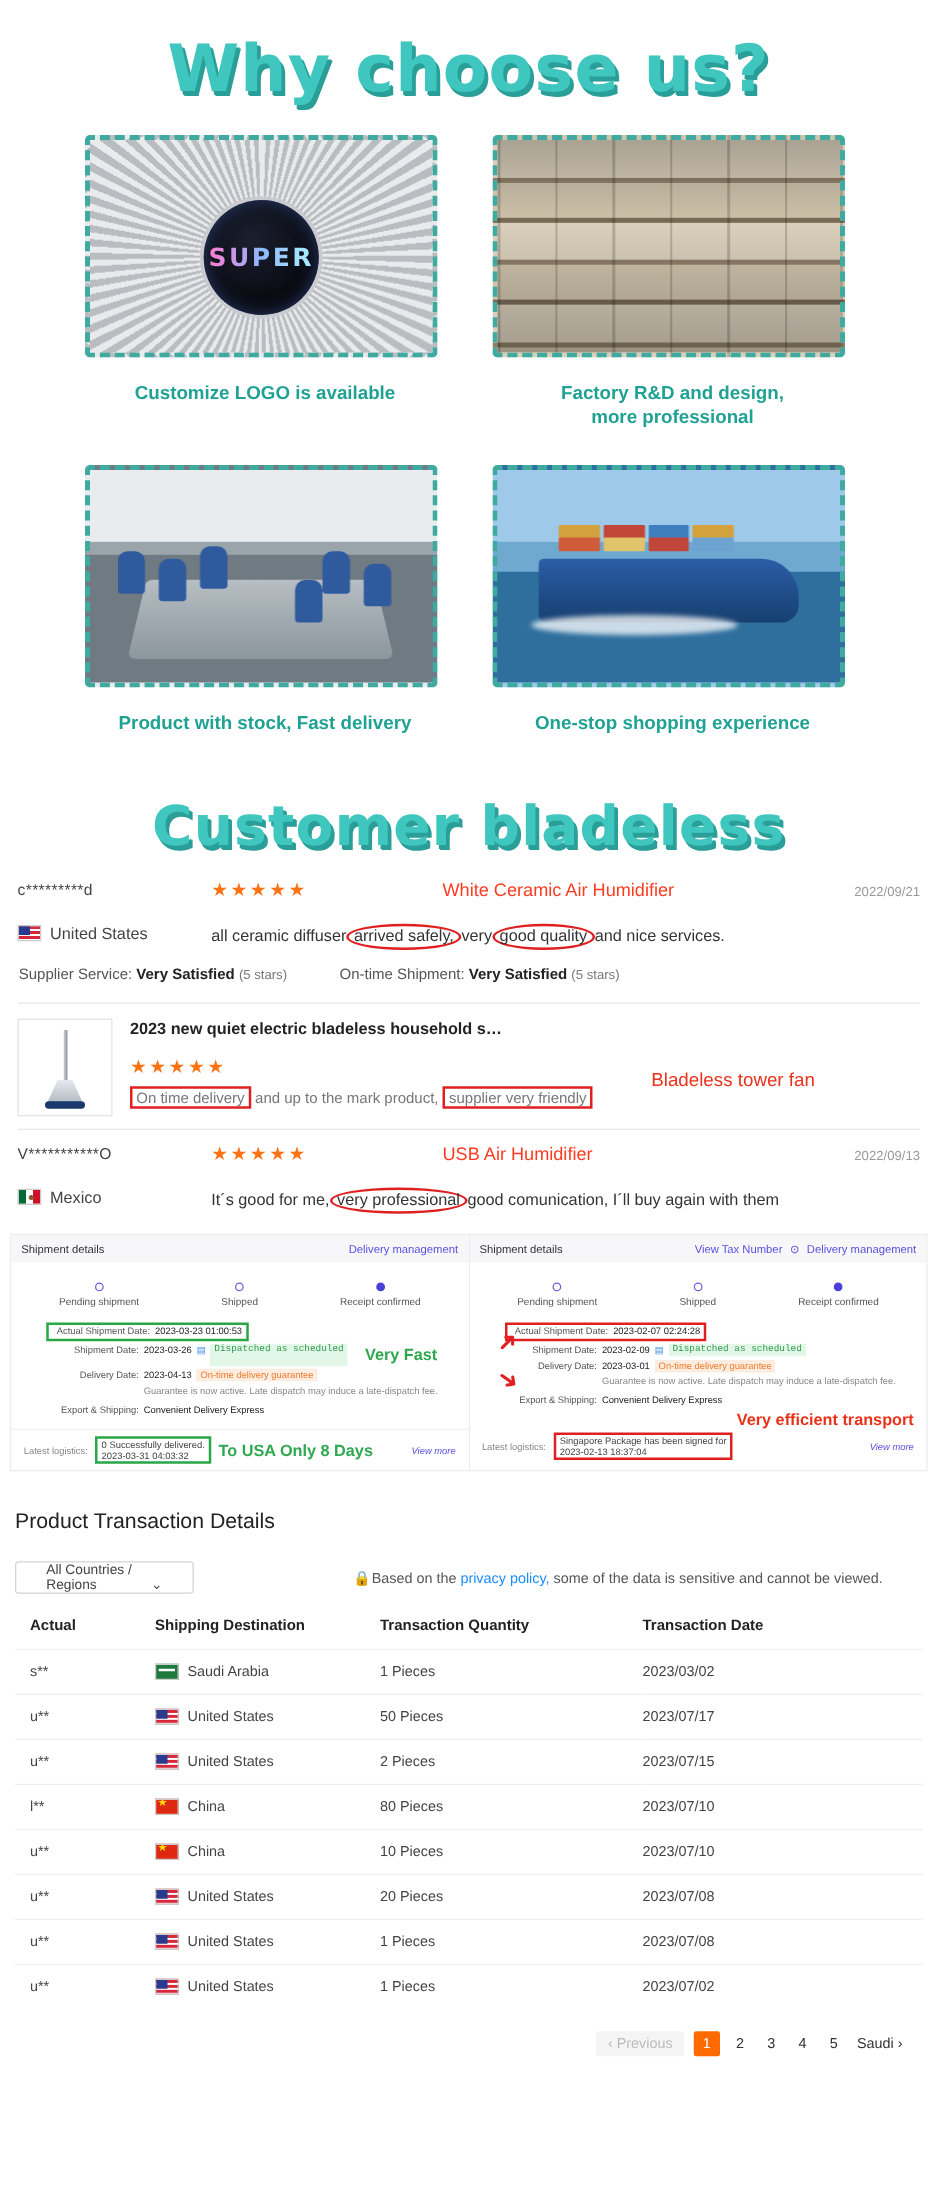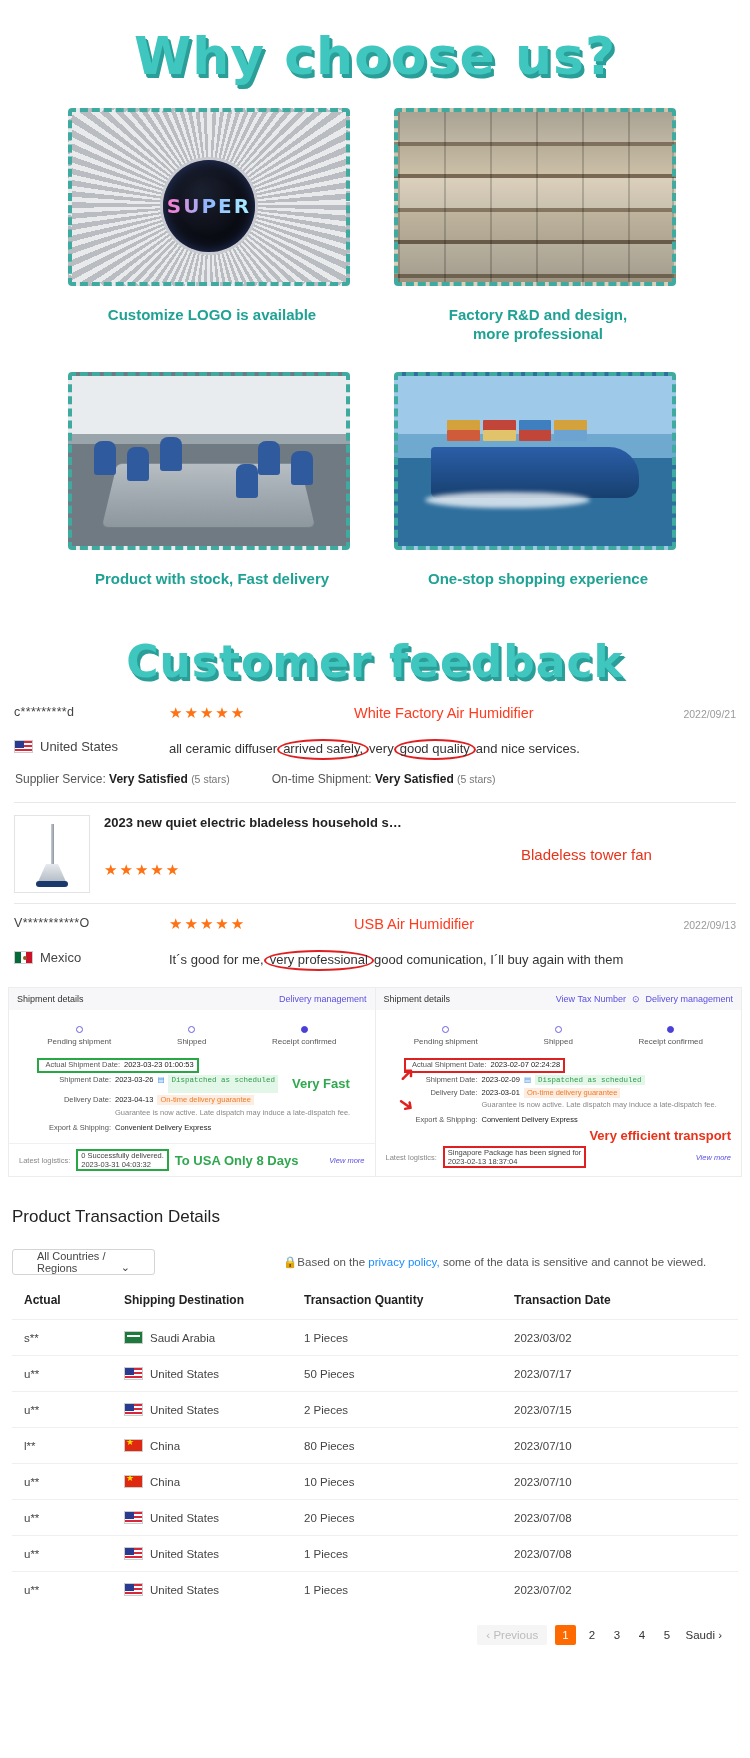--- a/index.html
+++ b/index.html
@@ -265,36 +265,36 @@
       <div class="cont" style="left:18%;top:32%;width:12%;background:#cf5b3b"></div>
       <div class="cont" style="left:31%;top:32%;width:12%;background:#e0c36a"></div>
       <div class="cont" style="left:44%;top:32%;width:12%;background:#c2453a"></div>
       <div class="cont" style="left:57%;top:32%;width:12%;background:#6da3d0"></div>
       <div class="foam"></div>
     </div>
     <div class="feature-caption">One-stop shopping experience</div>
   </div>
 </div>
 
-<div class="hero-title sub" style="margin-top:22px">Customer feedback</div>
+<div class="hero-title sub" style="margin-top:22px">Customer bladeless</div>
 
 <div class="reviews">
 
   <div class="rev-row" style="margin-top:14px">
     <div class="rev-buyer">
       <div class="name">c*********d</div>
       <div class="country">
         <span class="flag us"></span>
         <span>United States</span>
       </div>
     </div>
     <div class="rev-mid">
       <div style="display:flex;align-items:flex-start">
         <div class="stars" style="width:185px">★★★★★</div>
-        <div class="rev-title" style="flex:1">White Factory Air Humidifier</div>
+        <div class="rev-title" style="flex:1">White Ceramic Air Humidifier</div>
         <div class="rev-date">2022/09/21</div>
       </div>
       <div class="rev-body">
         <span>all ceramic diffuser</span><span class="ellipse">arrived safely,</span><span>very</span><span class="ellipse">good quality</span><span>and nice services.</span>
       </div>
     </div>
   </div>
 
   <div class="rev-meta" style="margin-left:1px">
     <div>
@@ -315,20 +315,25 @@
     <div class="prod-thumb">
       <div class="stem"></div>
         <div class="base"></div>
         <div class="foot"></div>
     </div>
     <div style="flex:1">
       <div class="prod-name">2023 new quiet electric bladeless household s…</div>
       <div style="display:flex;align-items:flex-end;margin-top:16px">
         <div style="flex:1">
           <div class="stars">★★★★★</div>
+          <div class="rev-body" style="margin-top:8px;font-size:12px;color:#777">
+            <span class="boxmark">On time delivery</span>
+            <span>and up to the mark product,</span>
+            <span class="boxmark">supplier very friendly</span>
+          </div>
         </div>
         <div class="ann-red" style="width:215px;font-size:15px;font-weight:normal;padding-bottom:14px">Bladeless tower fan</div>
       </div>
     </div>
   </div>
 
   <div class="rev-sep" style="margin-top:10px"></div>
 
   <div class="rev-row" style="margin-top:12px">
     <div class="rev-buyer">

